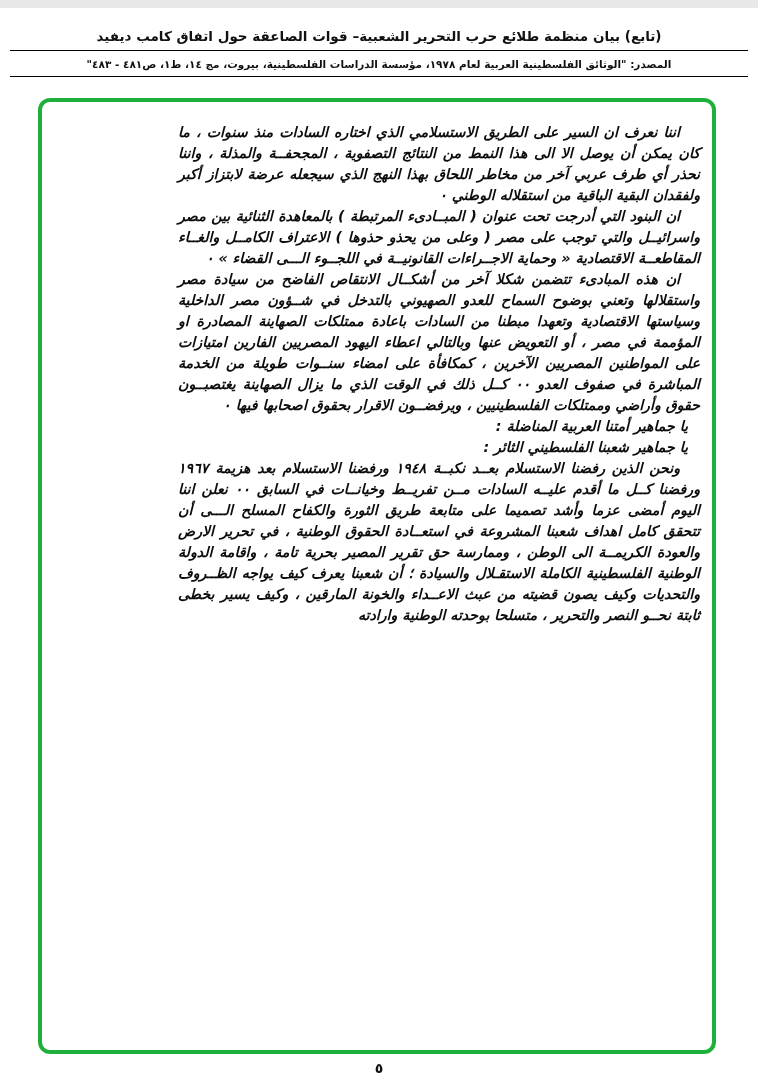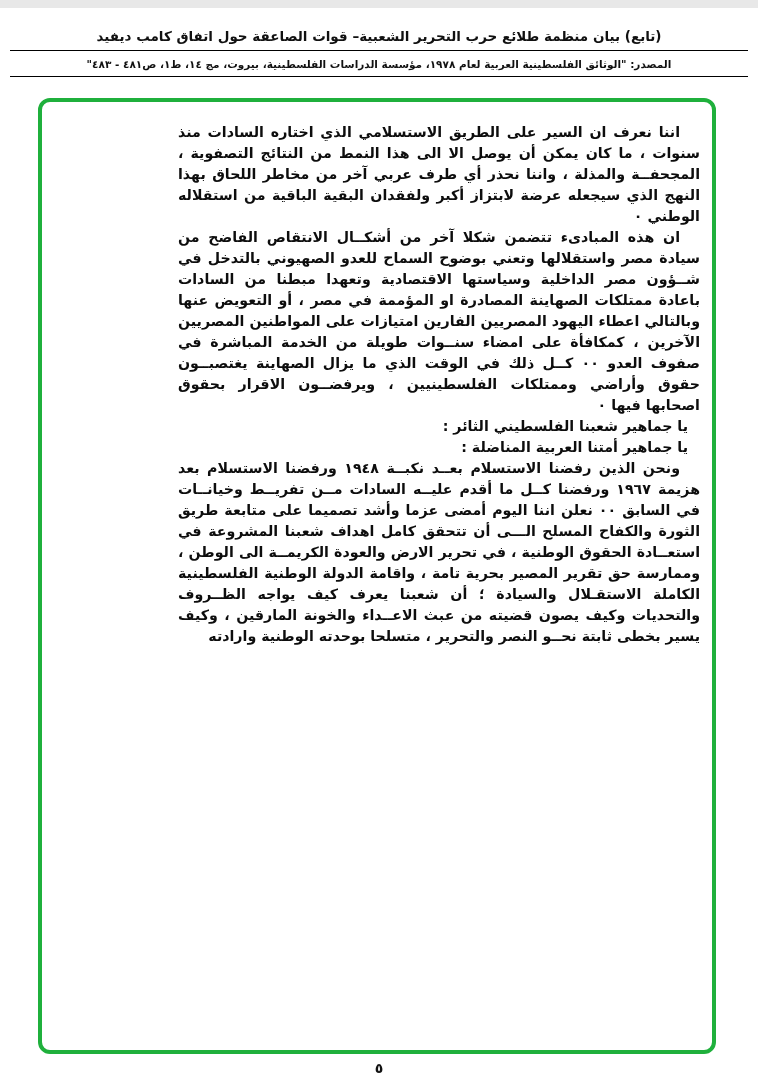--- a/index.html
+++ b/index.html
@@ -66,20 +66,21 @@
     direction: rtl;
     text-align: justify;
     font-size: 14.2px;
     font-weight: bold;
     line-height: 21px;
     color: #0d0d0d;
   }
   .text-col p {
     margin: 0;
     text-indent: 20px;
+    font-style: italic;
   }
   .text-col p.salutation {
     text-align: right;
     text-indent: 12px;
   }
 
   
   .page-number {
     position: absolute;
     bottom: 10px;
@@ -98,21 +99,22 @@
     <div class="header-title">(تابع)  بيان منظمة طلائع حرب التحرير الشعبية– قوات الصاعقة حول اتفاق كامب ديفيد</div>
     <div class="rule"></div>
     <div class="header-source">المصدر: "الوثائق الفلسطينية العربية لعام ١٩٧٨، مؤسسة الدراسات الفلسطينية، بيروت، مج ١٤، ط١، ص٤٨١ - ٤٨٣"</div>
     <div class="rule"></div>
   </div>
 
   <div class="frame" style="border-color: rgb(31, 176, 60);"></div>
 
   <div class="text-col">
     <p>اننا نعرف ان السير على الطريق الاستسلامي الذي اختاره السادات منذ سنوات ، ما كان يمكن أن يوصل الا الى هذا النمط من النتائج التصفوية ، المجحفــة والمذلة ، واننا نحذر أي طرف عربي آخر من مخاطر اللحاق بهذا النهج الذي سيجعله عرضة لابتزاز أكبر ولفقدان البقية الباقية من استقلاله الوطني ٠</p>
+    <p>ان البنود التي أدرجت تحت عنوان ( المبــادىء المرتبطة ) بالمعاهدة الثنائية بين مصر واسرائيــل والتي توجب على مصر ( وعلى من يحذو حذوها ) الاعتراف الكامــل والغــاء المقاطعــة الاقتصادية « وحماية الاجــراءات القانونيــة في اللجــوء الـــى القضاء » ٠</p>
     <p>ان هذه المبادىء تتضمن شكلا آخر من أشكــال الانتقاص الفاضح من سيادة مصر واستقلالها وتعني بوضوح السماح للعدو الصهيوني بالتدخل في شــؤون مصر الداخلية وسياستها الاقتصادية وتعهدا مبطنا من السادات باعادة ممتلكات الصهاينة المصادرة او المؤممة في مصر ، أو التعويض عنها وبالتالي اعطاء اليهود المصريين الفارين امتيازات على المواطنين المصريين الآخرين ، كمكافأة على امضاء سنــوات طويلة من الخدمة المباشرة في صفوف العدو ٠٠ كــل ذلك في الوقت الذي ما يزال الصهاينة يغتصبــون حقوق وأراضي وممتلكات الفلسطينيين ، ويرفضــون الاقرار بحقوق اصحابها فيها ٠</p>
+    <p class="salutation">يا جماهير أمتنا العربية المناضلة :</p>
     <p class="salutation">يا جماهير شعبنا الفلسطيني الثائر :</p>
-    <p class="salutation">يا جماهير أمتنا العربية المناضلة :</p>
     <p>ونحن الذين رفضنا الاستسلام بعــد نكبــة ١٩٤٨ ورفضنا الاستسلام بعد هزيمة ١٩٦٧ ورفضنا كــل ما أقدم عليــه السادات مــن تفريــط وخيانــات في السابق ٠٠ نعلن اننا اليوم أمضى عزما وأشد تصميما على متابعة طريق الثورة والكفاح المسلح الـــى أن تتحقق كامل اهداف شعبنا المشروعة في استعــادة الحقوق الوطنية ، في تحرير الارض والعودة الكريمــة الى الوطن ، وممارسة حق تقرير المصير بحرية تامة ، واقامة الدولة الوطنية الفلسطينية الكاملة الاستقـلال والسيادة ؛ أن شعبنا يعرف كيف يواجه الظــروف والتحديات وكيف يصون قضيته من عبث الاعــداء والخونة المارقين ، وكيف يسير بخطى ثابتة نحــو النصر والتحرير ، متسلحا بوحدته الوطنية وارادته</p>
   </div>
 
   <div class="page-number">٥</div>
 
 </div>
 
 </body></html>

